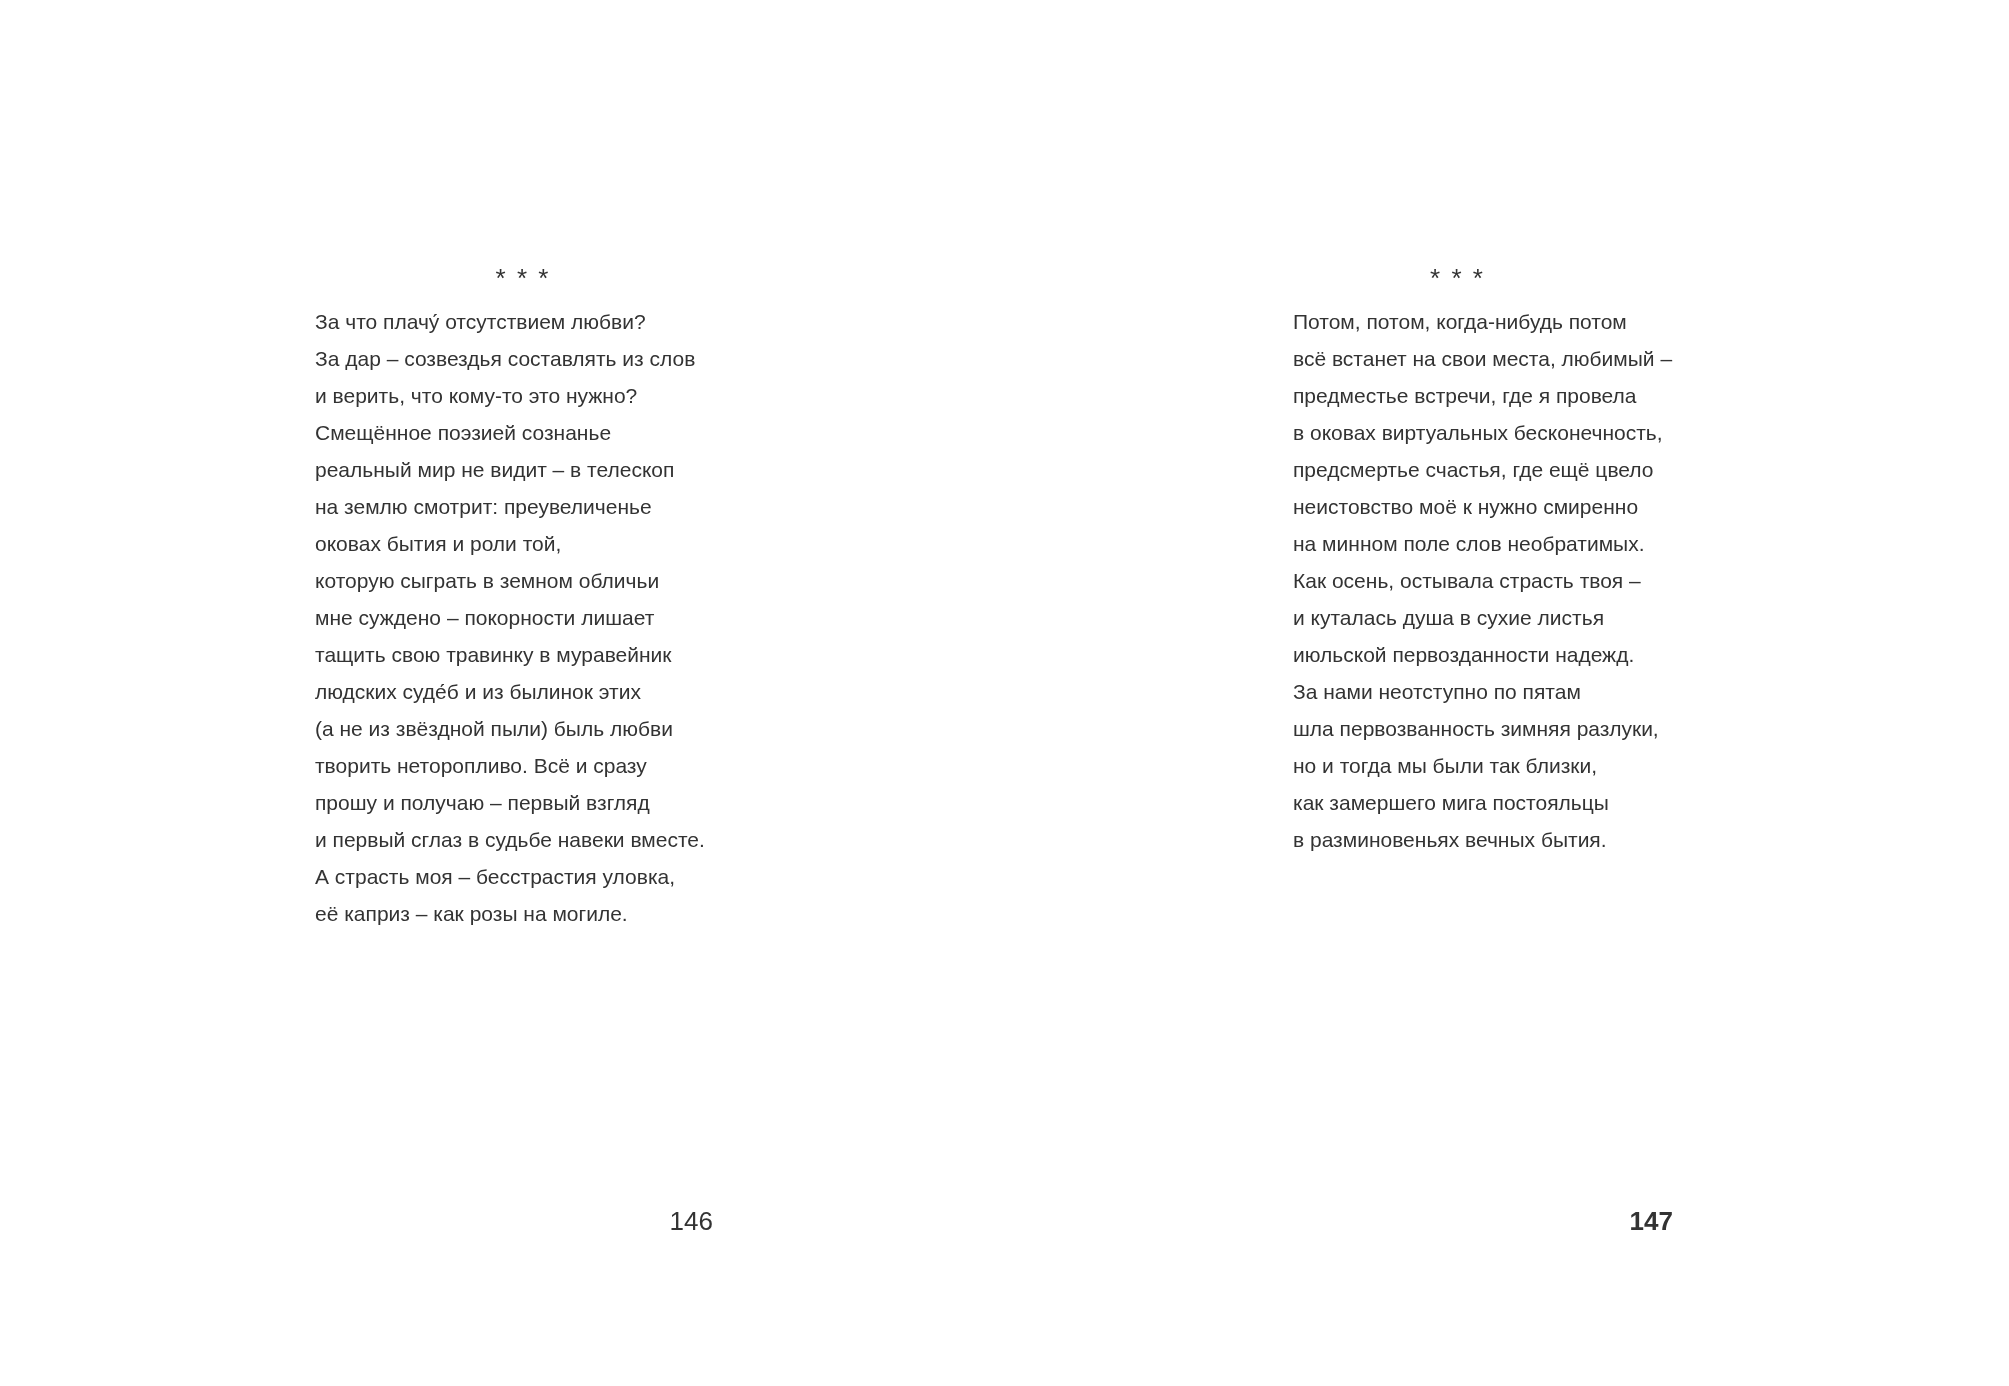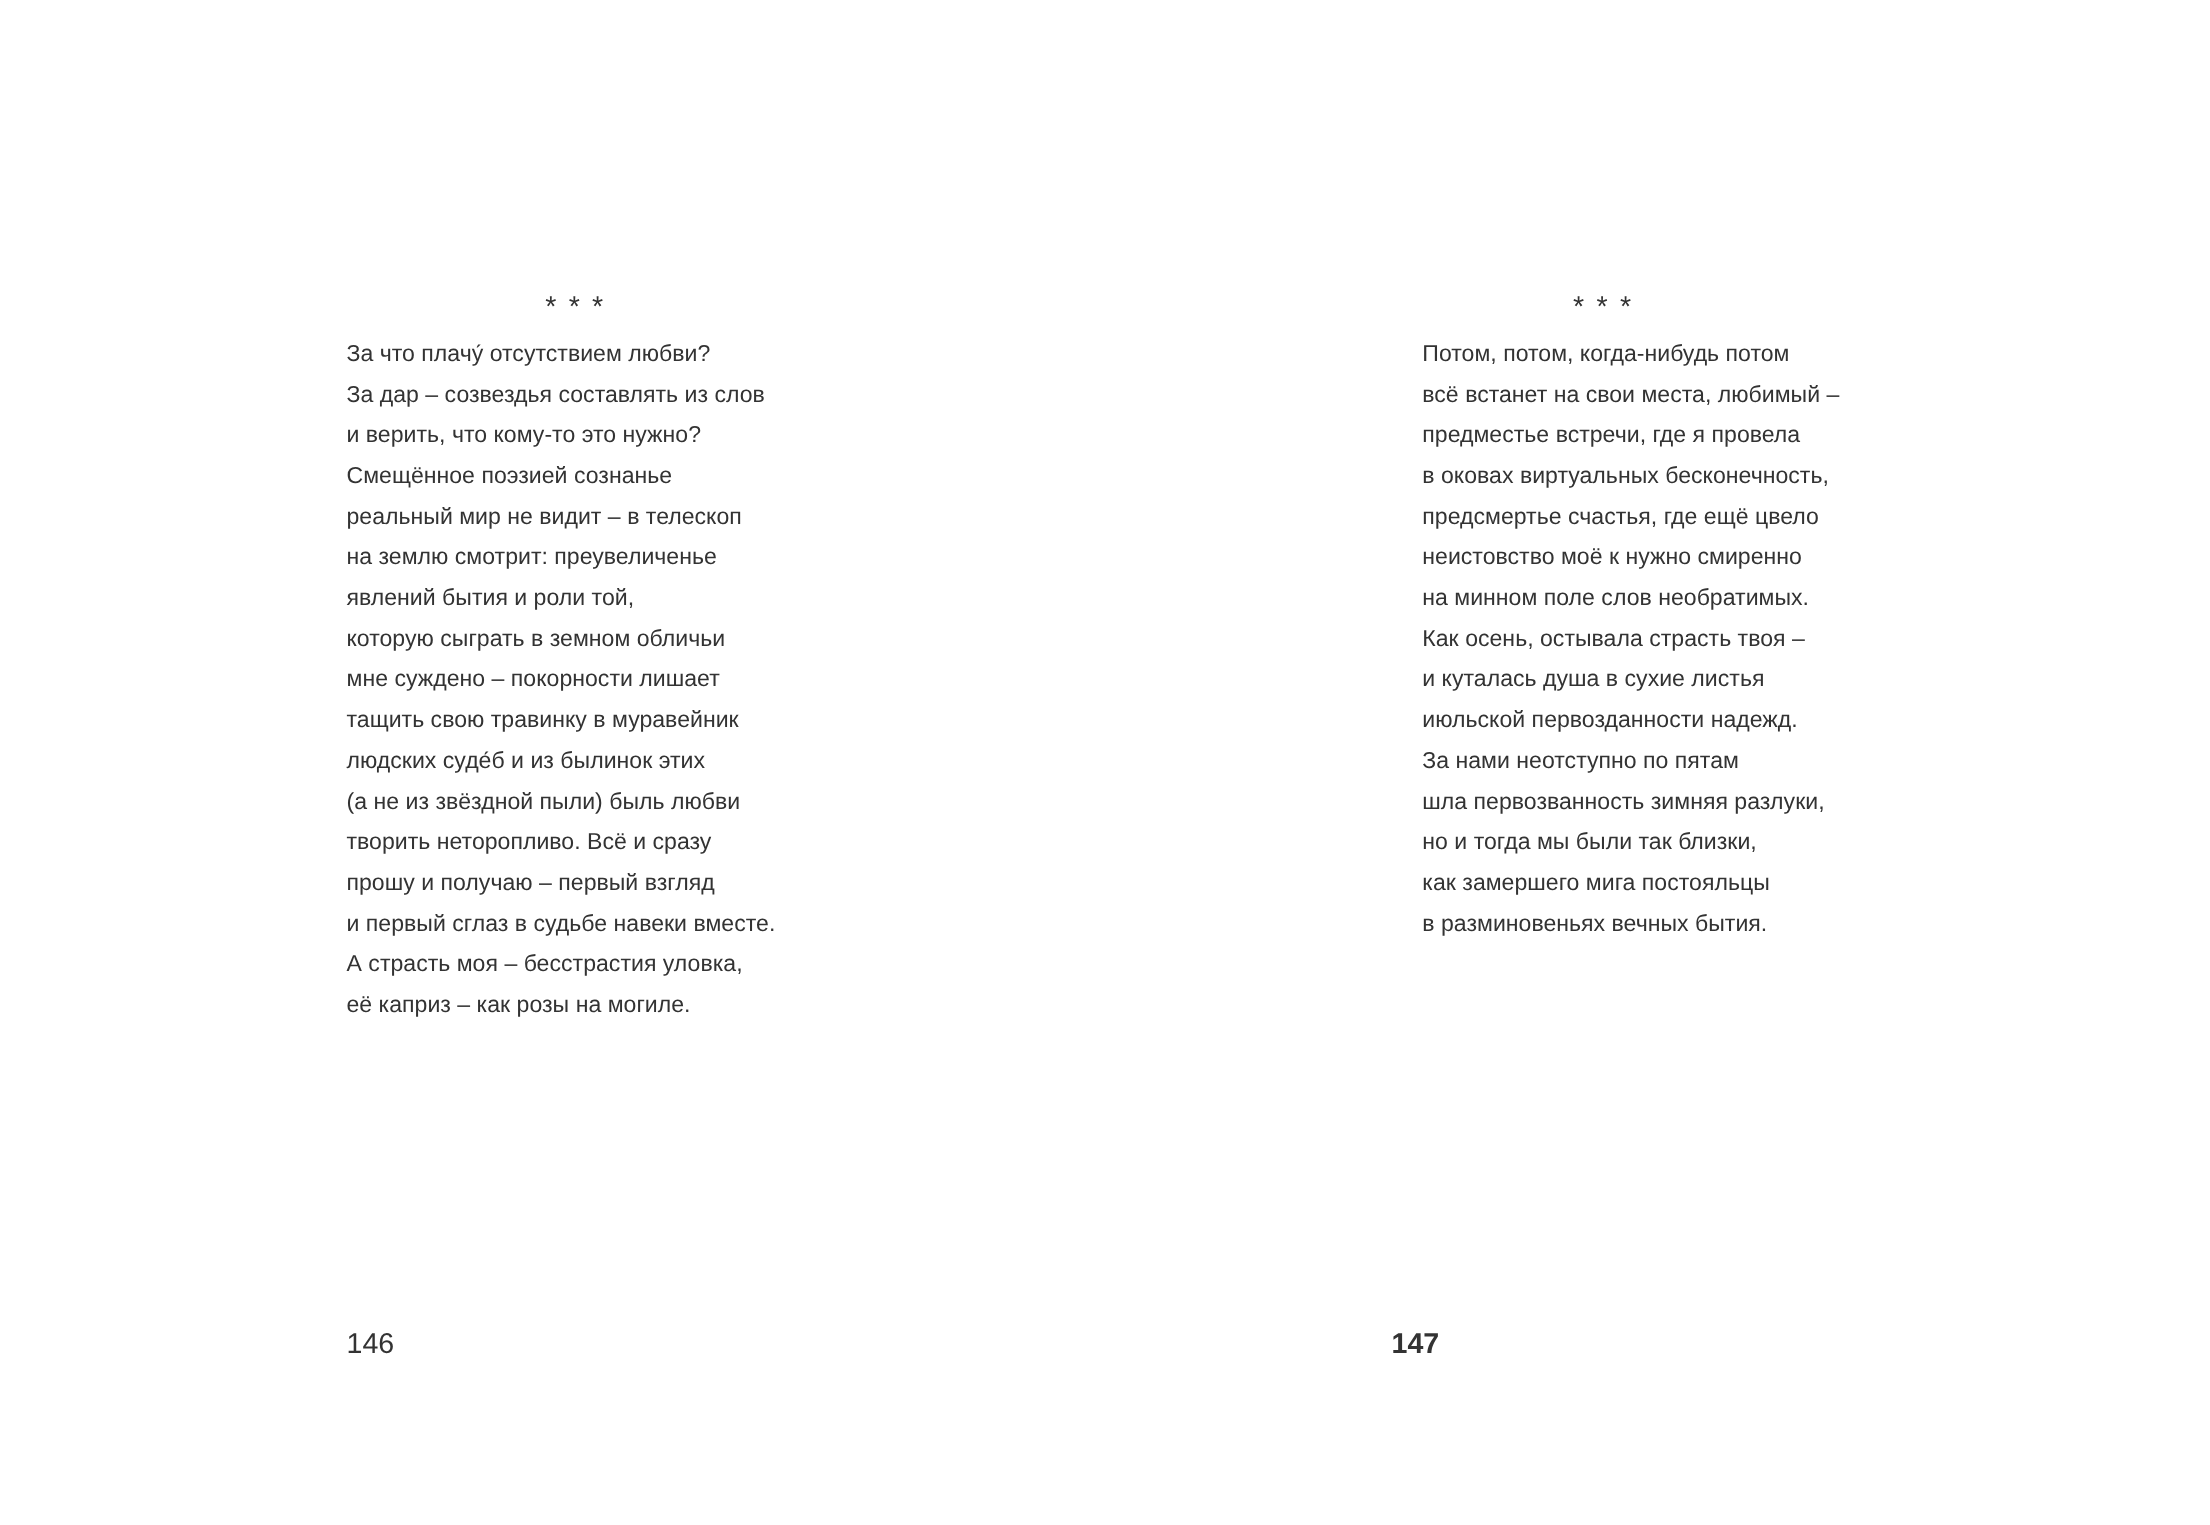--- a/index.html
+++ b/index.html
@@ -41,41 +41,41 @@
   .poem-block.left  { left: 315px;  top: 303px; }
   .poem-block.right { left: 1265px; top: 303px; margin-left: 28px; }
   .poem-line {
     height: 37px;
   }
   .page-number {
     position: absolute;
     top: 1203px;
     font-size: 26px;
     line-height: 37px;
-    text-align: left;
+    text-align: right;
     color: #333333;
   }
   .page-number.left  { left: 315px;  width: 398px; }
   .page-number.right { left: 1265px; width: 408px; font-weight: bold; }
 </style>
 </head>
 <body>
 
 <div class="book-spread">
 
   <div class="poem-header left">* * *</div>
 
   <div class="poem-block left">
       <div class="poem-line">За что плачу́ отсутствием любви?</div>
       <div class="poem-line">За дар – созвездья составлять из слов</div>
       <div class="poem-line">и верить, что кому-то это нужно?</div>
       <div class="poem-line">Смещённое поэзией сознанье</div>
       <div class="poem-line">реальный мир не видит – в телескоп</div>
       <div class="poem-line">на землю смотрит: преувеличенье</div>
-      <div class="poem-line">явлений бытия и роли той,</div>
+      <div class="poem-line">оковах бытия и роли той,</div>
       <div class="poem-line">которую сыграть в земном обличьи</div>
       <div class="poem-line">мне суждено – покорности лишает</div>
       <div class="poem-line">тащить свою травинку в муравейник</div>
       <div class="poem-line">людских суде́б и из былинок этих</div>
       <div class="poem-line">(а не из звёздной пыли) быль любви</div>
       <div class="poem-line">творить неторопливо. Всё и сразу</div>
       <div class="poem-line">прошу и получаю – первый взгляд</div>
       <div class="poem-line">и первый сглаз в судьбе навеки вместе.</div>
       <div class="poem-line">А страсть моя – бесстрастия уловка,</div>
       <div class="poem-line">её каприз – как розы на могиле.</div>

